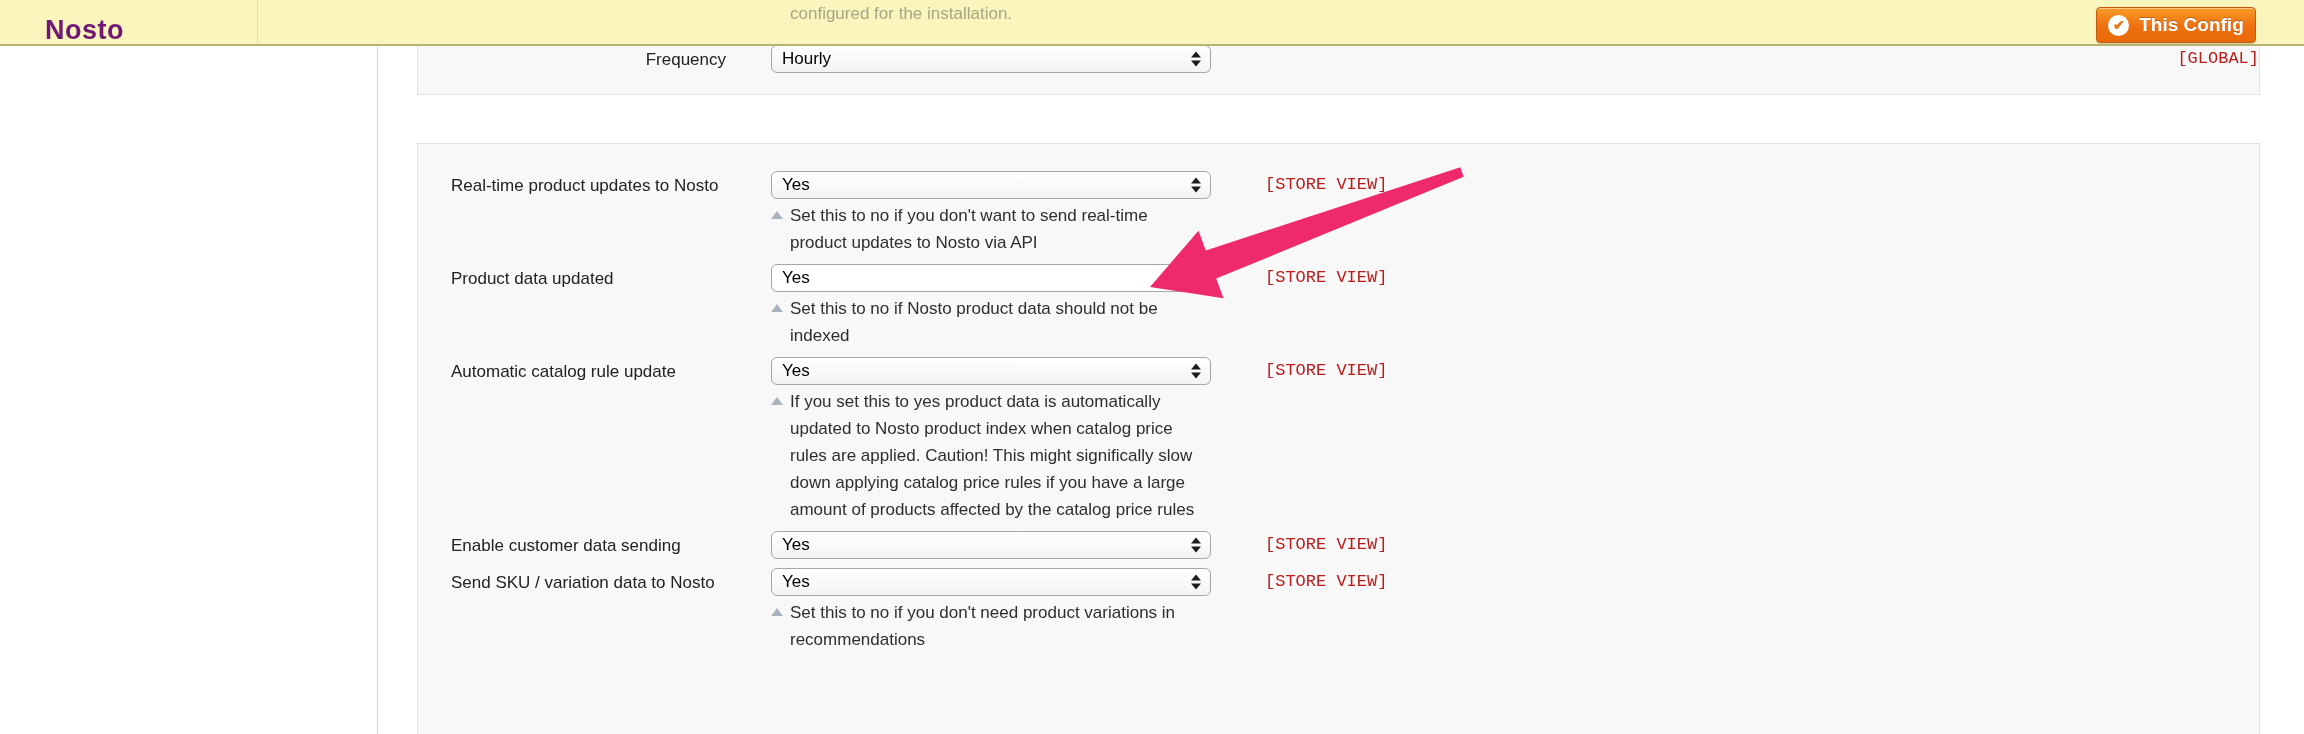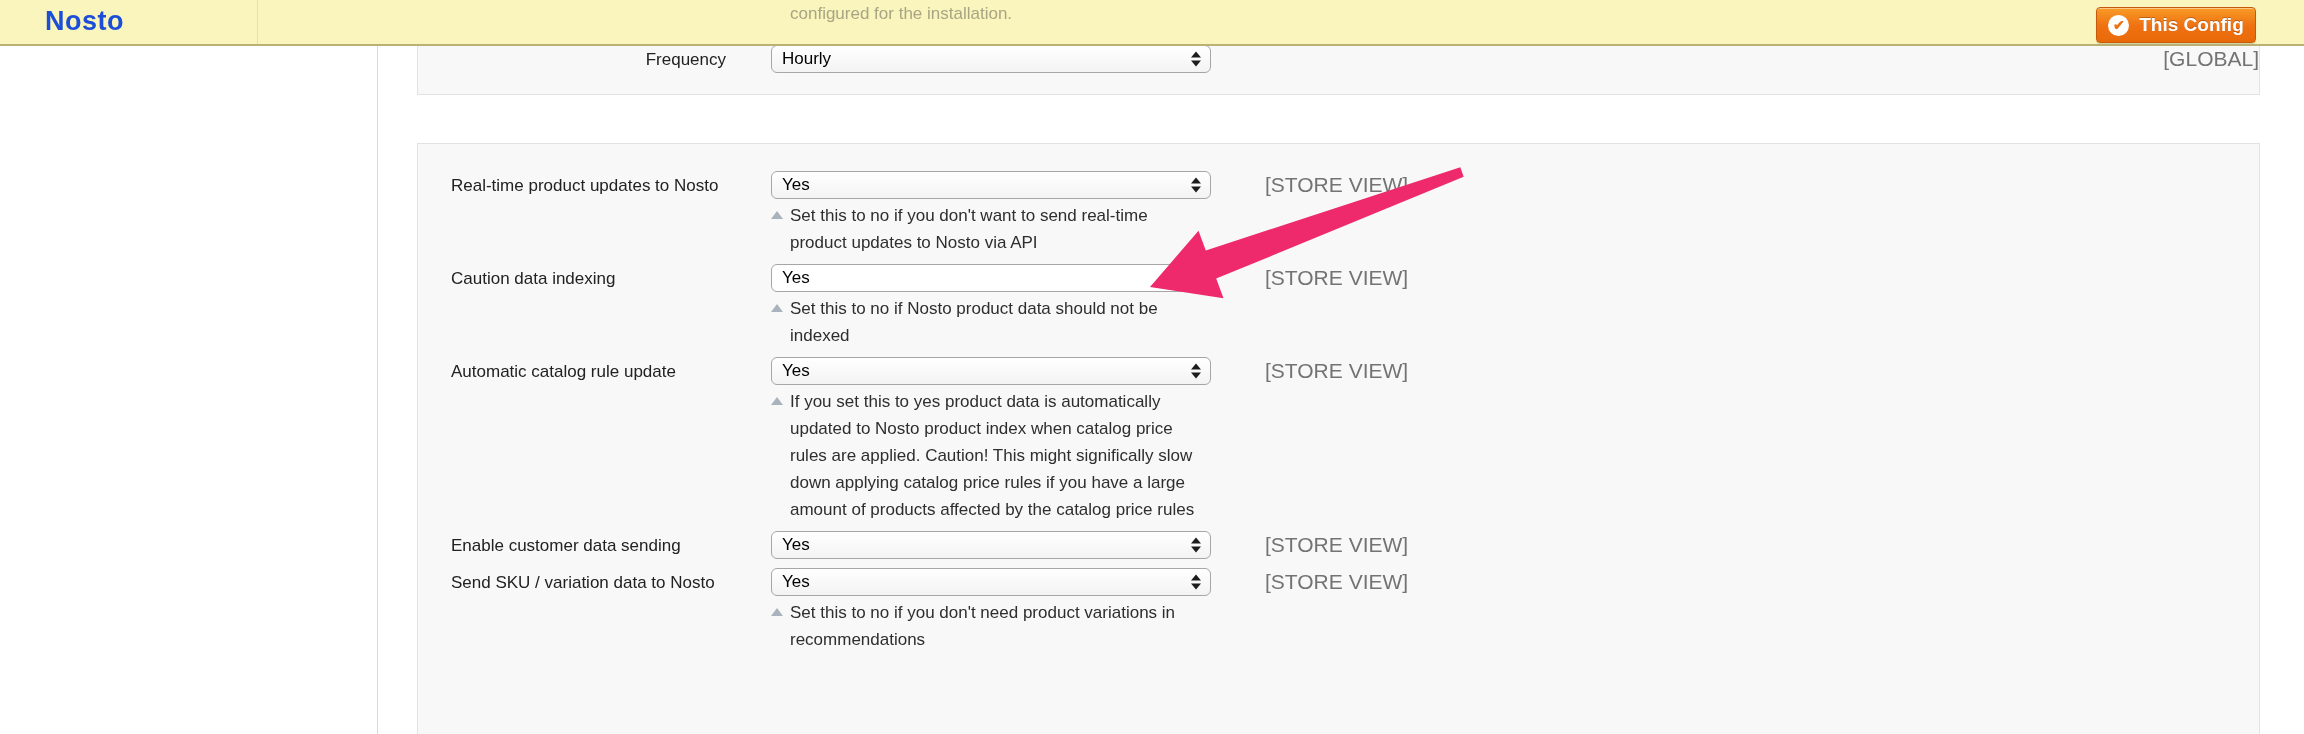--- a/index.html
+++ b/index.html
@@ -16,22 +16,22 @@
     position:absolute; top:0; left:0; width:2304px; height:46px;
     background:#f9f5bd;
     border-bottom:2px solid #b9b273;
     z-index:20;
   }
   .page-header .seg-divider {
     position:absolute; left:257px; top:0; width:1px; height:100%;
     background:rgba(0,0,0,0.08);
   }
   .logo {
-    position:absolute; left:45px; top:6px;
-    font-size:27px; font-weight:bold; color:#1d4ed8; letter-spacing:0.5px;
+    position:absolute; left:45px; top:15px;
+    font-size:27px; font-weight:bold; color:#701a75; letter-spacing:0.5px;
   }
   .dim-text {
     position:absolute; left:790px; top:2px;
     font-size:17px; color:#a9a584; line-height:24px;
   }
   .save-btn {
     position:absolute; left:2096px; top:7px; width:160px; height:36px;
     background:linear-gradient(#f89b26, #ee7011 55%, #e96a08);
     border:1px solid #c65a0c; border-radius:4px;
     box-shadow:inset 0 1px 0 rgba(255,255,255,0.45), 0 1px 1px rgba(0,0,0,0.15);
@@ -132,22 +132,22 @@
     font-size:17px; color:#2e2e2e; line-height:27px;
     max-width:424px;
   }
   .note-icon {
     position:absolute; left:0; top:9px;
     width:0; height:0;
     border-left:6px solid transparent; border-right:6px solid transparent;
     border-bottom:8px solid #a9b3bd;
   }
   .row-scope {
-    padding-left:54px; font-size:21px; color:#737373;
-    line-height:28px; white-space:nowrap;
+    padding-left:54px; font-size:17px; color:#b91c1c;
+    line-height:28px; white-space:nowrap;font-family:Liberation Mono, monospace;
   }
 
   
   .annotation-arrow {
     position:absolute; left:0; top:0; width:2304px; height:734px;
     z-index:30; pointer-events:none;
   }
 </style>
 </head>
 <body>
@@ -201,21 +201,21 @@
       </div>
       <div class="comment">
         <span class="note-icon"></span>
         <span>Set this to no if you don't want to send real-time product updates to Nosto via API</span>
       </div>
     </div>
     <div class="row-scope">[STORE VIEW]</div>
   </div>
 
   <div class="config-row">
-    <div class="row-label">Caution data indexing</div>
+    <div class="row-label">Product data updated</div>
     <div>
       <div class="select-box text-input">
         <span>Yes</span>
       </div>
       <div class="comment">
         <span class="note-icon"></span>
         <span>Set this to no if Nosto product data should not be indexed</span>
       </div>
     </div>
     <div class="row-scope">[STORE VIEW]</div>

